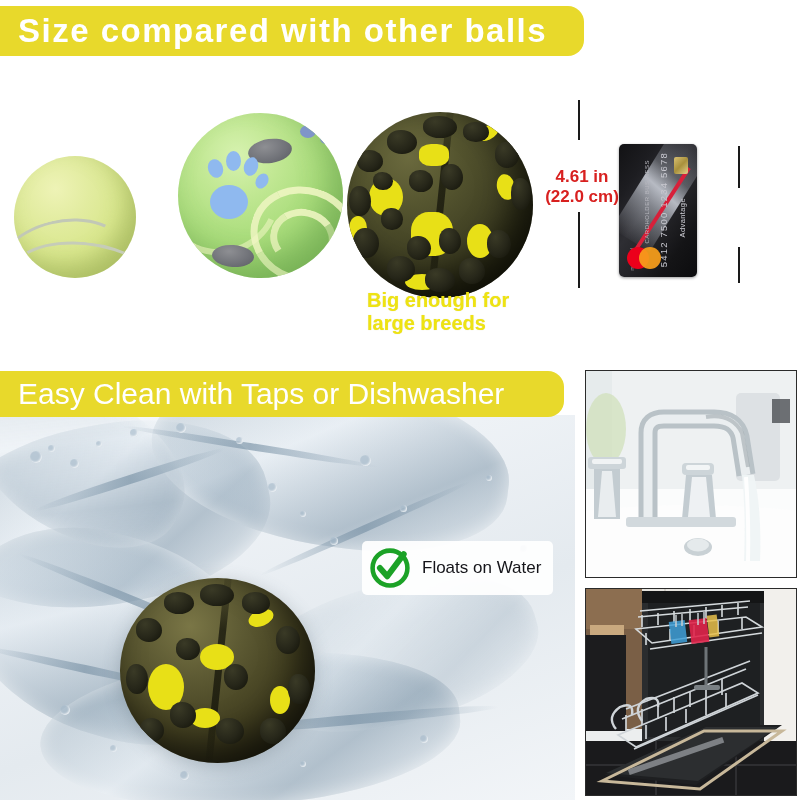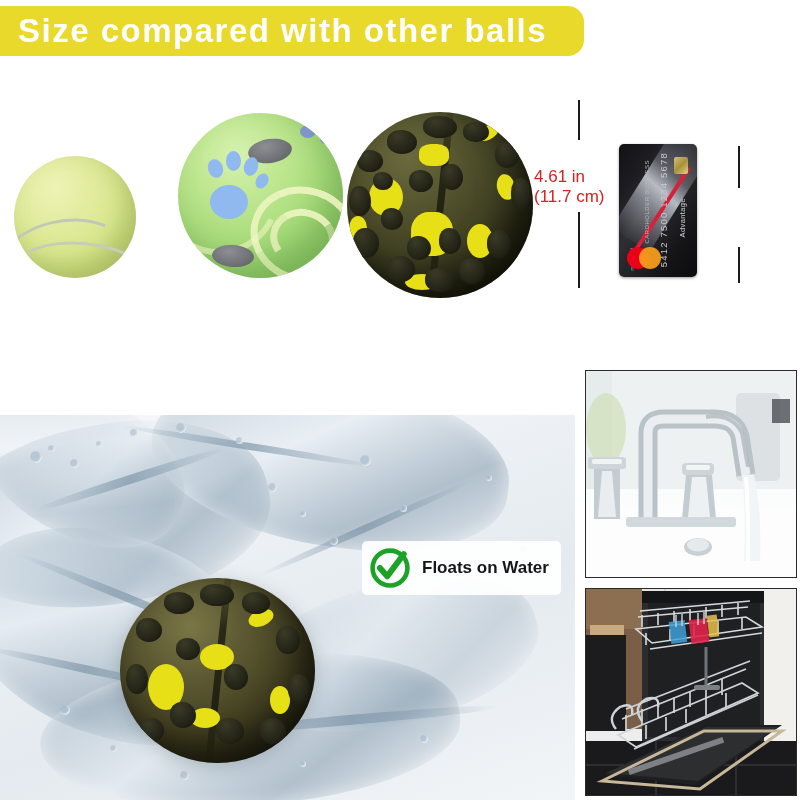--- a/index.html
+++ b/index.html
@@ -89,22 +89,22 @@
     position:absolute; left: 50%; top: -6%; width: 7px; height: 112%;
     margin-left:-3px; background: linear-gradient(to bottom, rgba(0,0,0,.0), rgba(20,20,10,.75) 30%, rgba(20,20,10,.75) 70%, rgba(0,0,0,0));
     transform: rotate(6deg);
   }
   .yellow-patch { position:absolute; background:#e8e017; border-radius:50%; }
   .nub { position:absolute; background: radial-gradient(ellipse at 35% 25%, #3a3a26 0%, #262619 55%, #121208 100%); border-radius: 46% 54% 50% 50%; }
 
   
   .dim-line { position:absolute; width: 2px; background:#1a1a1a; }
   .dim-text {
-    position:absolute; color:#d8201f; font-weight:normal; line-height:1.15;
-    white-space:nowrap;
+    position:absolute; color:#d8201f; font-weight:bold; line-height:1.15;
+    text-align:center; white-space:nowrap;
   }
   #dim-left-top    { left: 578px; top: 100px; height: 40px; }
   #dim-left-bottom { left: 578px; top: 212px; height: 76px; }
   #dim-left-text   { left: 534px; top: 167px; font-size: 17px; width: 96px; }
   #dim-right-top    { left: 738px; top: 146px; height: 42px; }
   #dim-right-bottom { left: 738px; top: 247px; height: 36px; }
   #dim-right-text   { left: 692px; top: 204px; font-size: 17px; width: 104px; }
 
   #mitaiko-label {
     position:absolute; left: 395px; top: 72px;
@@ -174,21 +174,21 @@
 
   
   .feature {
     position:absolute; display:flex; align-items:center; gap: 10px;
     background: rgba(255,255,255,.92);
     padding: 5px 12px 5px 6px; border-radius: 5px;
     z-index: 6;
   }
   #feature-floats { left: 362px; top: 541px; }
   #feature-dish   { left: 355px; top: 622px; }
-  .feature-text { font-size: 17px; font-weight: bold; color:#15151a; line-height: 1.13; }
+  .feature-text { font-size: 17px; font-weight: normal; color:#15151a; line-height: 1.13; }
 
   #check-icon { width: 44px; height: 44px; flex:none; }
   #dish-icon  { width: 46px; height: 46px; flex:none; }
 
   
   .photo {
     position:absolute; border: 1px solid #2b2b2b; overflow:hidden; background:#fff;
   }
   #photo-faucet { left: 585px; top: 370px; width: 212px; height: 208px; }
   #photo-dishwasher { left: 585px; top: 588px; width: 212px; height: 208px; }
@@ -246,26 +246,27 @@
     <div class="nub" style="left:94px;  top:52px;  width:22px; height:26px;"></div>
     <div class="nub" style="left:60px;  top:124px; width:24px; height:24px;"></div>
     <div class="nub" style="left:92px;  top:116px; width:22px; height:26px;"></div>
     <div class="nub" style="left:40px;  top:144px; width:28px; height:26px;"></div>
     <div class="nub" style="left:78px;  top:156px; width:30px; height:24px;"></div>
     <div class="nub" style="left:112px; top:146px; width:26px; height:26px;"></div>
     <div class="nub" style="left:140px; top:118px; width:24px; height:28px;"></div>
     <div class="nub" style="left:26px;  top:60px;  width:20px; height:18px;"></div>
   </div>
 
+  <div id="big-enough-label">Big enough for large breeds</div>
 
   <div class="dim-line" id="dim-left-top"></div>
   <div class="dim-line" id="dim-left-bottom"></div>
   <div class="dim-text" id="dim-left-text">
     <div>4.61 in</div>
-    <div>(11.7 cm)</div>
+    <div>(22.0 cm)</div>
   </div>
 
   <div id="credit-card">
     <div id="card-sheen"></div>
     <div id="card-redstripe"></div>
     <div id="card-chip"></div>
     <div class="card-vtext" id="card-number">5412 7500 1234 5678</div>
     <div class="card-vtext" id="card-holder">CARDHOLDER BUSINESS</div>
     <div class="card-vtext" id="card-brandname">Advantage</div>
     <div class="card-vtext" id="card-issuer">mastercard</div>
@@ -340,20 +341,23 @@
 
   <div class="feature" id="feature-floats">
     <svg id="check-icon" viewBox="0 0 48 48">
       <circle cx="24" cy="24" r="19" fill="none" stroke="#1ca227" stroke-width="5"></circle>
       <path d="M13 24 L21 33 L39 9" fill="none" stroke="#1ca227" stroke-width="6.5" stroke-linecap="round" stroke-linejoin="round"></path>
     </svg>
     <span class="feature-text">Floats on Water</span>
   </div>
 
 
+  <div id="banner-mid" class="banner">
+    <span>Easy Clean with Taps or Dishwasher</span>
+  </div>
 
   <div class="photo" id="photo-faucet">
     <svg viewBox="0 0 212 208" width="212" height="208">
       <rect width="212" height="208" fill="#f2f4f5"></rect>
       <rect x="0" y="0" width="212" height="118" fill="#eef1f2"></rect>
       <rect x="0" y="0" width="26" height="118" fill="#e6ebec"></rect>
       <ellipse cx="20" cy="58" rx="20" ry="36" fill="#cfe0b8" opacity=".7"></ellipse>
       <rect x="150" y="22" width="44" height="88" rx="5" fill="#d8dde0" opacity=".8"></rect>
       <rect x="186" y="28" width="18" height="24" fill="#4b4f52" opacity=".8"></rect>
       <rect x="0" y="118" width="212" height="90" fill="#fbfcfc"></rect>

